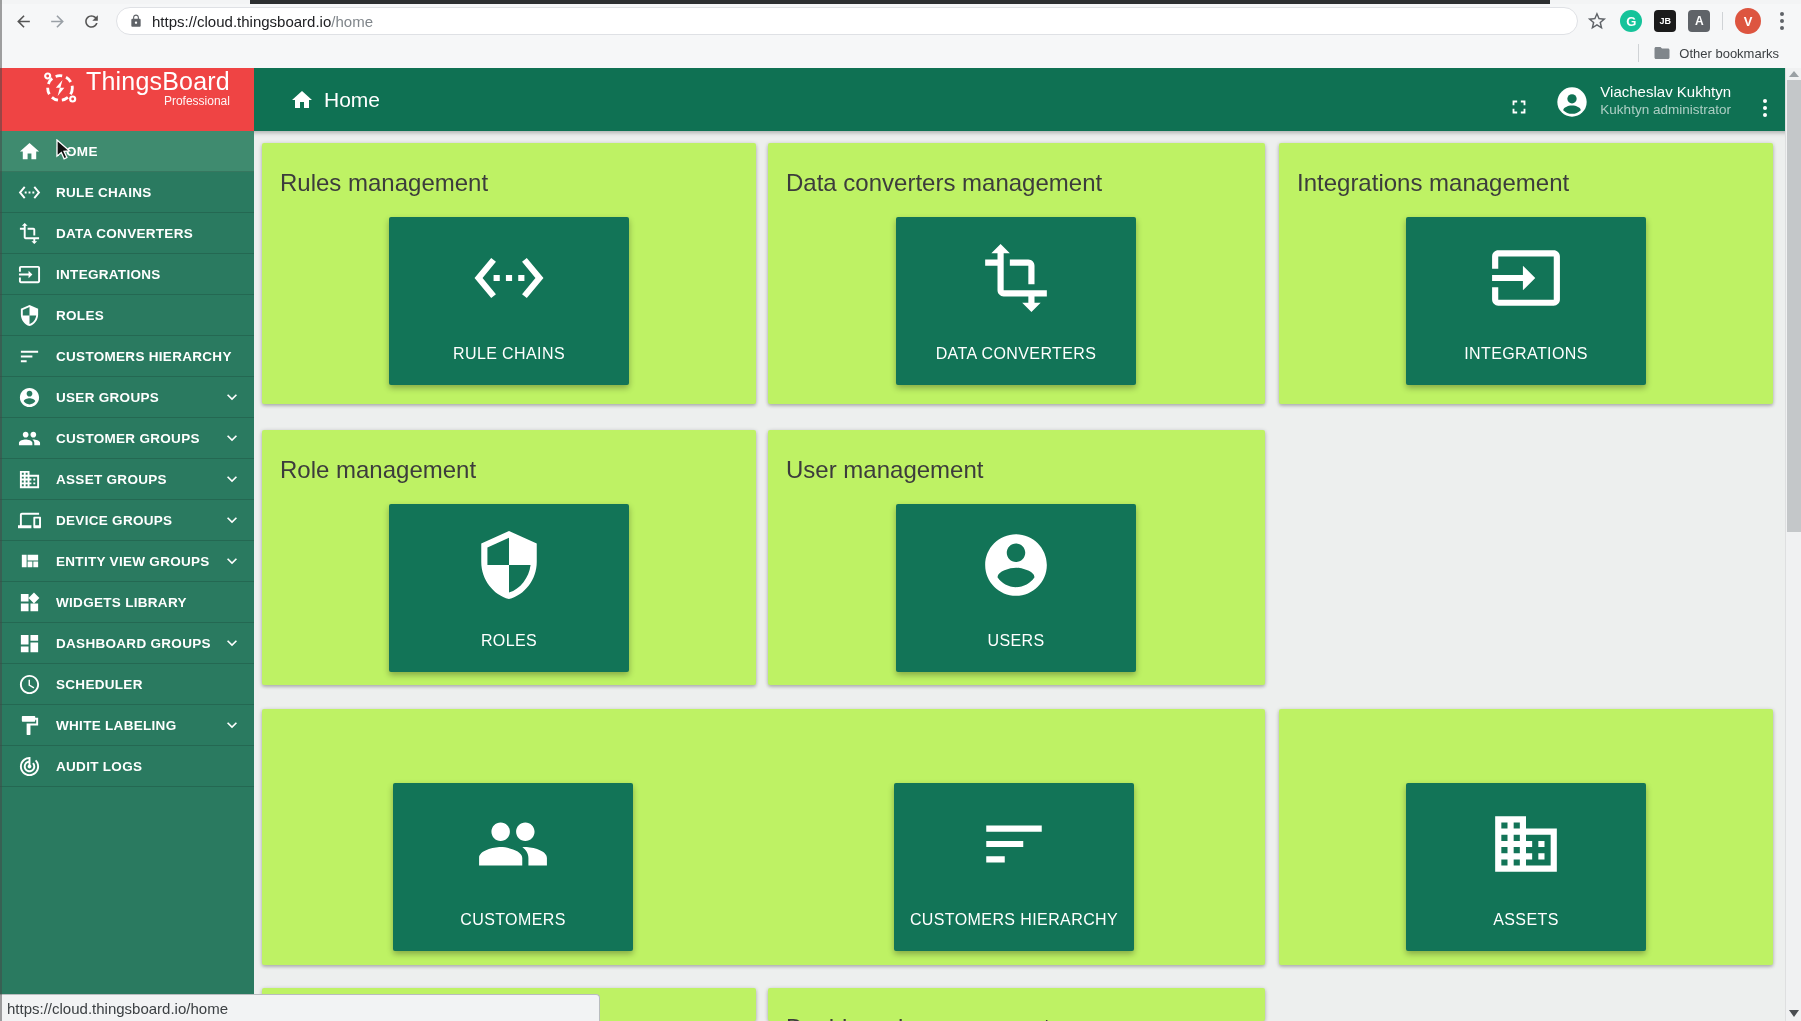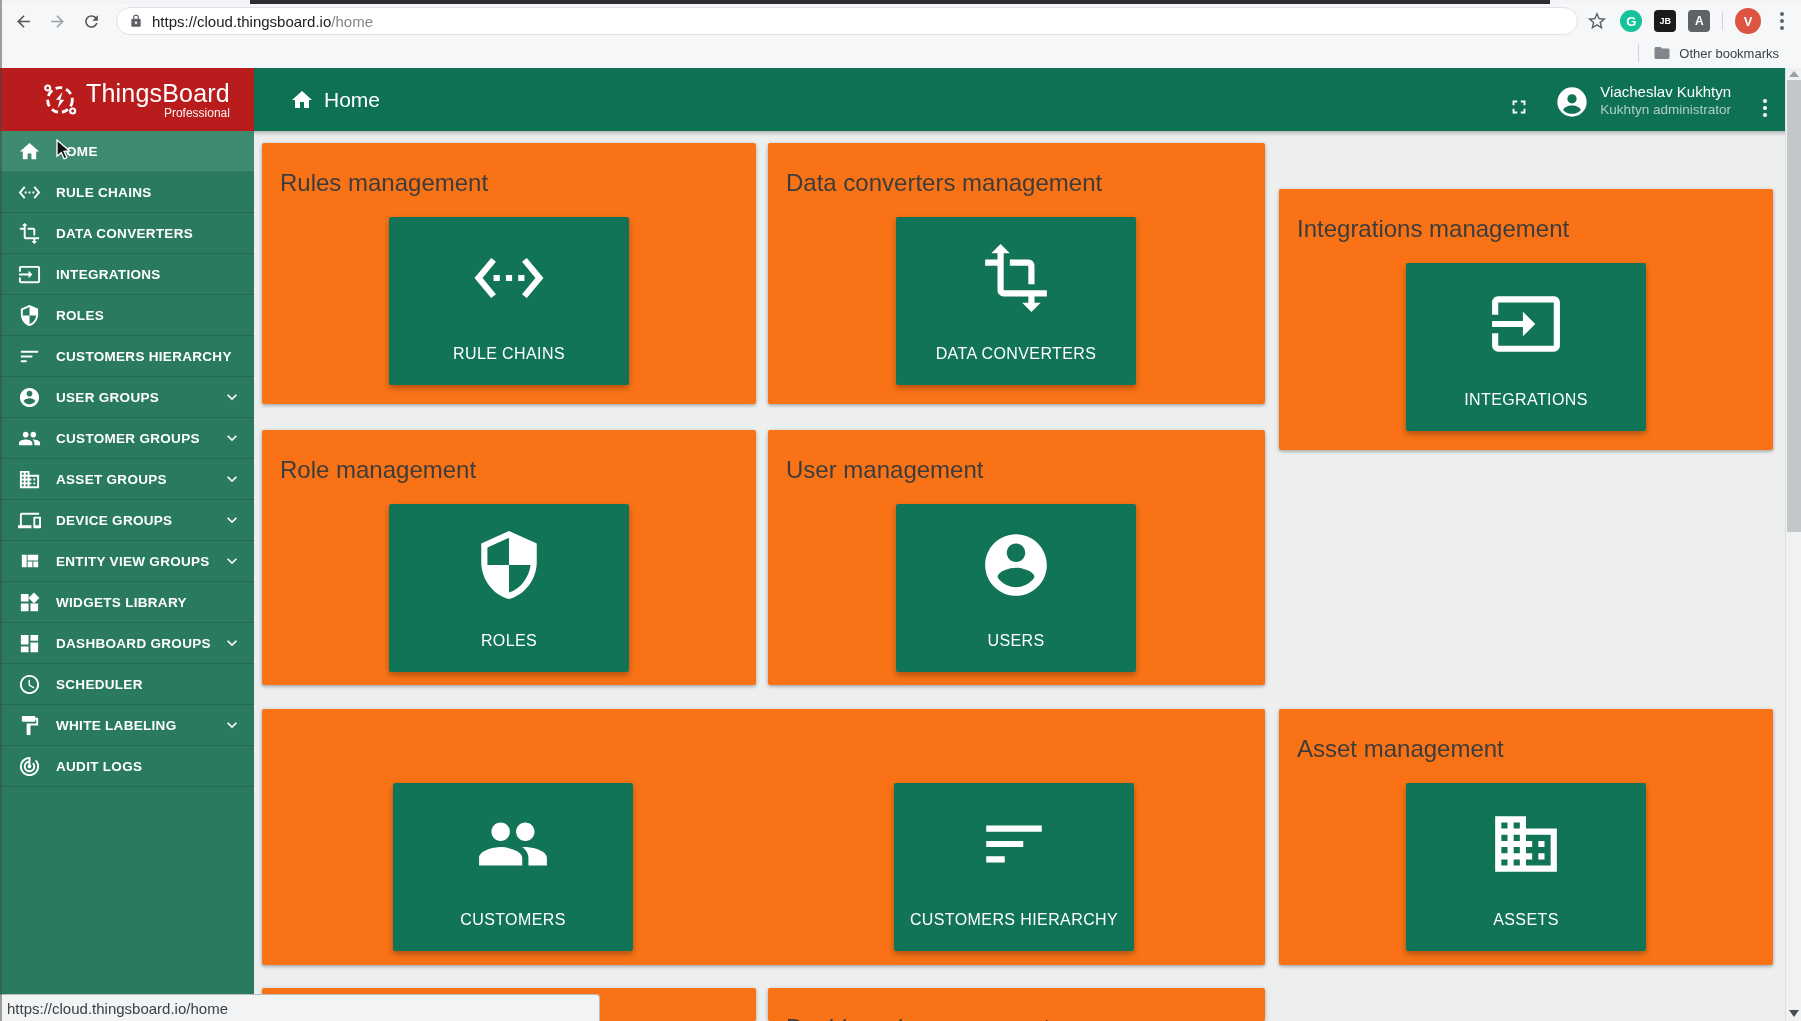--- a/index.html
+++ b/index.html
@@ -33,21 +33,21 @@
     display:flex;align-items:center;justify-content:center;color:#fff;font-size:13px;font-weight:bold;cursor:pointer;}
   .kebab-browser{margin-left:12px;margin-right:10px;cursor:pointer;width:18px;height:18px;display:flex;align-items:center;justify-content:center;}
   .bookmarks{position:absolute;left:0;top:38px;width:1801px;height:30px;background:#f6f7f8;z-index:30;
     display:flex;align-items:center;justify-content:flex-end;}
   .bm-divider{width:1px;height:18px;background:#d0d3d6;margin-right:14px;}
   .bm-folder{width:18px;height:18px;margin-right:8px;}
   .bm-label{font-size:13px;color:#3c4043;margin-right:22px;cursor:pointer;}
   
   .appheader{position:absolute;left:0;top:68px;width:1801px;height:63px;background:#0f7153;z-index:20;
     display:flex;align-items:center;box-shadow:0 2px 4px rgba(0,0,0,.25);}
-  .logoblock{width:254px;height:63px;background:#b91c1c;flex:0 0 auto;display:flex;align-items:center;box-sizing:border-box;padding-left:40px;}
+  .logoblock{width:254px;height:63px;background:#ef4444;flex:0 0 auto;display:flex;box-sizing:border-box;padding-left:40px;}
   .logoblock svg{width:40px;height:40px;flex:0 0 auto;}
   .logotxt{display:flex;flex-direction:column;margin-left:6px;}
   .logotitle{color:#fff;font-size:25px;line-height:26px;letter-spacing:.2px;}
   .logosub{color:#fff;font-size:12px;align-self:flex-end;opacity:.95;}
   .breadcrumb{display:flex;align-items:center;margin-left:36px;}
   .breadcrumb svg{width:24px;height:24px;fill:#fff;}
   .breadcrumb-label{color:#fff;font-size:21px;margin-left:10px;}
   .hdr-right{margin-left:auto;display:flex;align-items:flex-end;margin-right:26px;}
   .fullscreen{width:22px;height:22px;fill:#fff;cursor:pointer;}
   .hdr-avatar{width:32px;height:32px;margin-left:26px;cursor:pointer;}
@@ -61,30 +61,30 @@
   
   .sidebar{position:absolute;left:0;top:131px;width:254px;height:890px;background:#2a7a60;z-index:20;}
   .side-item{height:41px;display:flex;align-items:center;box-sizing:border-box;padding-left:18px;
     border-bottom:1px solid rgba(0,0,0,.14);cursor:pointer;}
   .side-item.active{background:#3f8b6f;}
   .side-item svg.mi{width:23px;height:23px;fill:#fff;flex:0 0 auto;}
   .side-item .lbl{color:#fff;font-size:13.5px;font-weight:bold;letter-spacing:.3px;margin-left:15px;white-space:nowrap;}
   .side-item svg.chev{width:20px;height:20px;fill:#fff;margin-left:auto;margin-right:12px;flex:0 0 auto;}
   
   .content{position:absolute;left:254px;top:131px;width:1531px;height:890px;background:#edefee;z-index:1;}
-  .card{position:absolute;background:#f97316;border-radius:2px;overflow:hidden;z-index:2;
+  .card{position:absolute;background:#bef264;border-radius:2px;overflow:hidden;z-index:2;
     box-shadow:0 1px 4px rgba(0,0,0,.22),0 2px 3px rgba(0,0,0,.12);}
   .card-title{margin:26px 0 0 18px;font-size:24px;color:#3c3c3c;}
   .tile{position:absolute;top:74px;width:240px;height:168px;background:#127457;border-radius:2px;
     box-shadow:0 3px 6px rgba(0,0,0,.3);cursor:pointer;}
   .tile-icon{position:absolute;top:24px;left:50%;transform:translateX(-50%);width:74px;height:74px;fill:#fff;}
   .tile-label{position:absolute;bottom:22px;width:100%;text-align:center;color:#fff;font-size:16px;letter-spacing:.4px;}
   .card-a{left:262px;top:143px;width:494px;height:261px;}
   .card-b{left:768px;top:143px;width:497px;height:261px;}
-  .card-c{left:1279px;top:143px;width:494px;height:261px;margin-top:46px;}
+  .card-c{left:1279px;top:143px;width:494px;height:261px;}
   .card-d{left:262px;top:430px;width:494px;height:255px;}
   .card-e{left:768px;top:430px;width:497px;height:255px;}
   .card-f{left:262px;top:709px;width:1003px;height:256px;}
   .card-g{left:1279px;top:709px;width:494px;height:256px;}
   .card-h{left:262px;top:988px;width:494px;height:33px;}
   .card-i{left:768px;top:988px;width:497px;height:33px;}
   .t-center{left:127px;}
   .t-center2{left:128px;}
   .t-f1{left:131px;}
   .t-f2{left:632px;}
@@ -379,21 +379,20 @@
   </div>
   <div class="tile t-f2">
     <svg class="tile-icon" viewBox="0 0 24 24">
         <path d="M3 18h6v-2H3v2zM3 6v2h18V6H3zm0 7h12v-2H3v2z"></path>
       </svg>
     <div class="tile-label">CUSTOMERS HIERARCHY</div>
   </div>
 </div>
 
 <div class="card card-g">
-  <div class="card-title">Asset management</div>
   <div class="tile t-center">
     <svg class="tile-icon" viewBox="0 0 24 24">
         <path d="M12 7V3H2v18h20V7H12zM6 19H4v-2h2v2zm0-4H4v-2h2v2zm0-4H4V9h2v2zm0-4H4V5h2v2zm4 12H8v-2h2v2zm0-4H8v-2h2v2zm0-4H8V9h2v2zm0-4H8V5h2v2zm10 12h-8v-2h2v-2h-2v-2h2v-2h-2V9h8v10zm-2-8h-2v2h2v-2zm0 4h-2v2h2v-2z"></path>
       </svg>
     <div class="tile-label">ASSETS</div>
   </div>
 </div>
 
 <div class="card card-h">
   <div class="card-title"></div>

